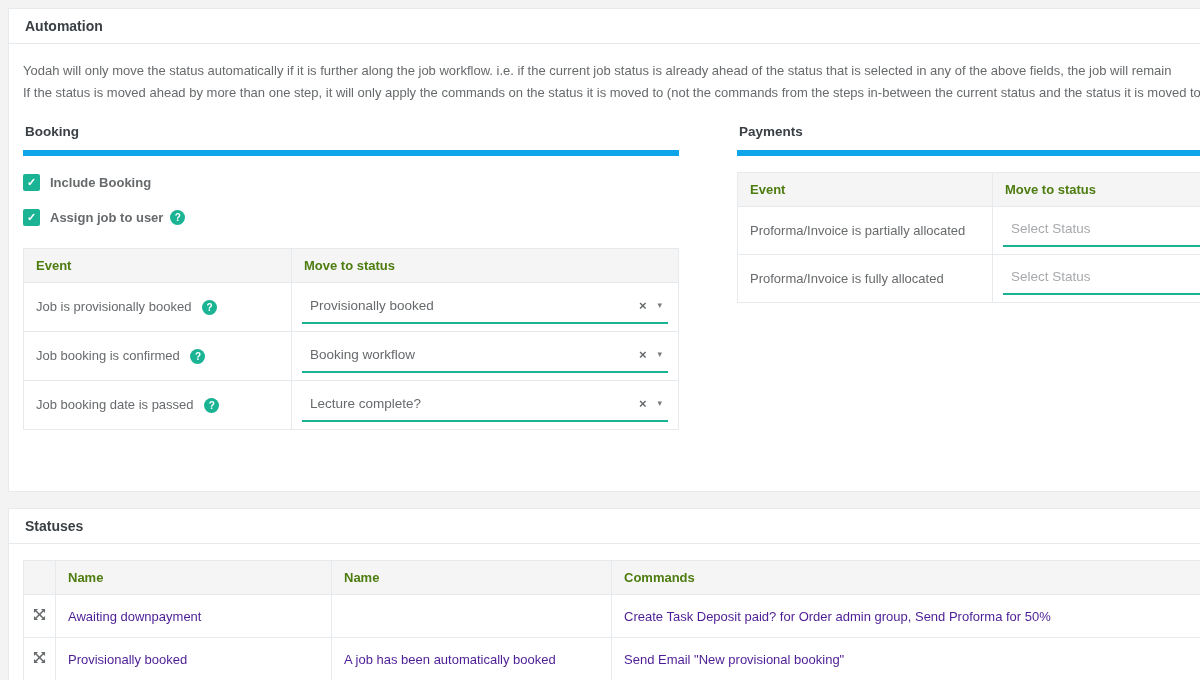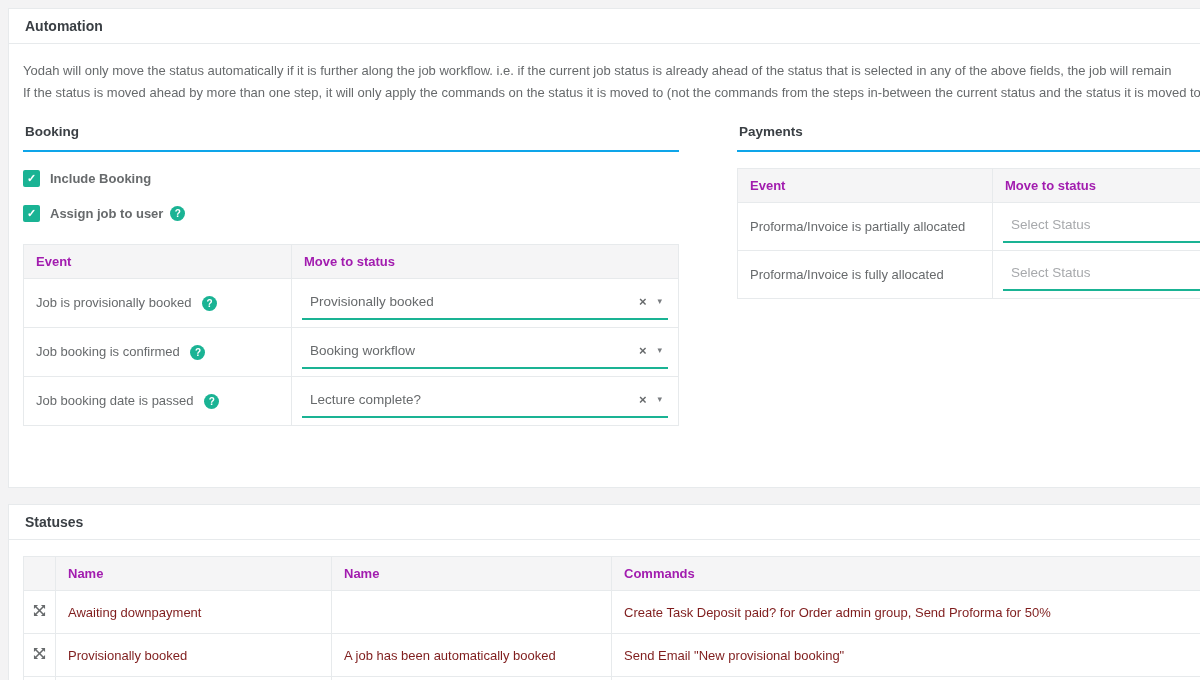--- a/index.html
+++ b/index.html
@@ -35,21 +35,21 @@
     color: #676a6c;
   }
 
   .sections { display: flex; gap: 58px; margin-top: 14px; padding-bottom: 45px; align-items: flex-start; }
   .section { width: 656px; flex: none; }
   .section-title {
     font-size: 13.5px;
     font-weight: bold;
     color: #3a3f44;
     padding: 8px 2px 11px 2px;
-    border-bottom: 2px solid #0ea5e9;
+    border-bottom: 6px solid #0ea5e9;
   }
 
   .checkbox-row { display: flex; align-items: center; margin-top: 18px; }
   .checkbox {
     width: 17px; height: 17px;
     background: #1ab394;
     border-radius: 2px;
     color: #fff; font-size: 11px; font-weight: bold;
     display: flex; align-items: center; justify-content: center;
     cursor: pointer;
@@ -63,21 +63,21 @@
     margin-left: 7px; flex: none;
     cursor: pointer;
   }
 
   table { border-collapse: collapse; width: 100%; font-size: 13px; }
   th, td { border: 1px solid #e7eaec; text-align: left; vertical-align: middle; }
   th {
     background: #f5f5f6;
     padding: 9px 12px;
     font-weight: bold;
-    color: #a21caf;
+    color: #4d7c0f;
   }
   .booking-table { margin-top: 22px; }
   .event-cell { padding: 16px 12px; }
   .booking-table .event-cell { width: 268px; }
   .payments-table .event-cell { width: 255px; }
   .status-cell { padding: 6px 10px; }
 
   .select {
     display: flex; align-items: center; justify-content: space-between;
     border-bottom: 2px solid #1ab394;
@@ -86,21 +86,21 @@
   }
   .select-value { font-size: 13.5px; color: #676a6c; }
   .select-value.placeholder { color: #a7a9ac; }
   .select-icons { display: flex; gap: 11px; align-items: center; color: #676a6c; }
   .clear-icon { font-size: 13px; font-weight: bold; line-height: 1; }
   .caret-icon { font-size: 9px; line-height: 1; color: #7a7d80; }
 
   .statuses-table th.drag-col { width: 32px; padding: 9px 8px; }
   .statuses-table th.name-col { width: 276px; }
   .statuses-table th.notes-col { width: 280px; }
-  .statuses-table td { padding: 13px 12px; color: #7f1d1d; }
+  .statuses-table td { padding: 13px 12px; color: #4c1d95; }
   .statuses-table td.drag-cell { text-align: center; padding: 13px 8px; }
   .move-icon { display: inline-block; width: 13px; height: 13px; cursor: move; }
   .move-icon svg { display: block; }
 </style>
 </head>
 <body>
 
 <div class="page">
 
   <section class="panel">

